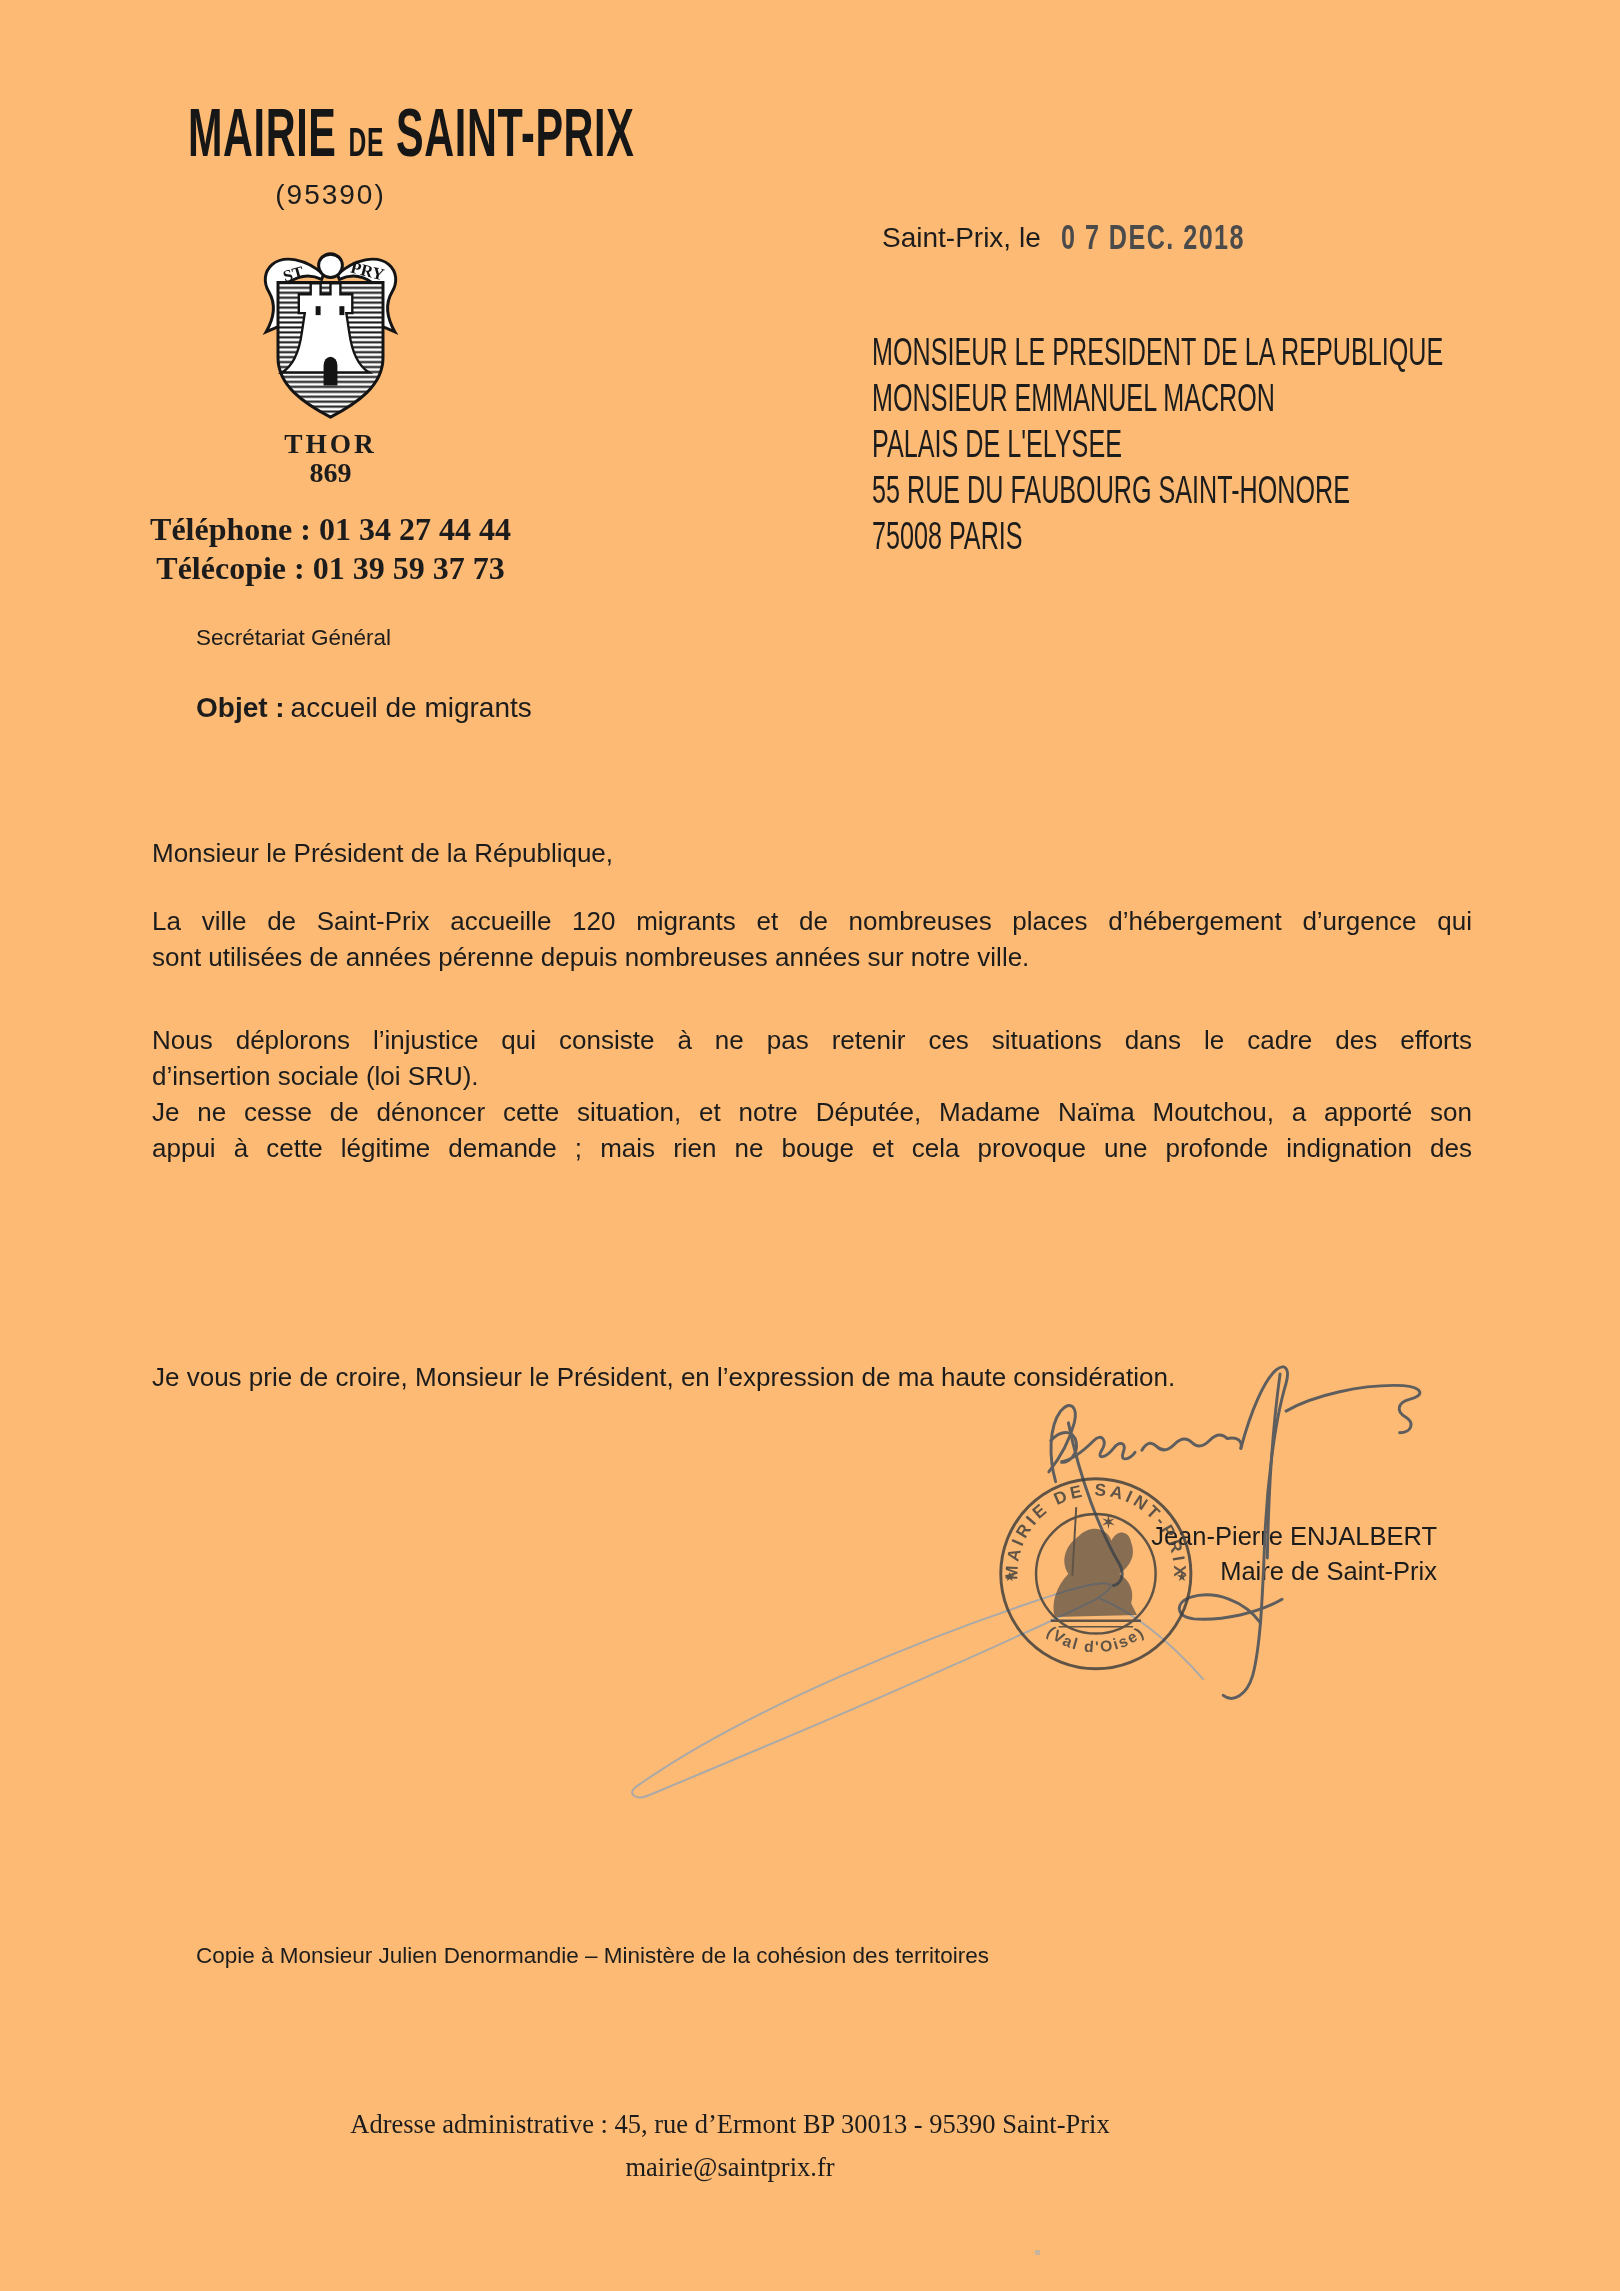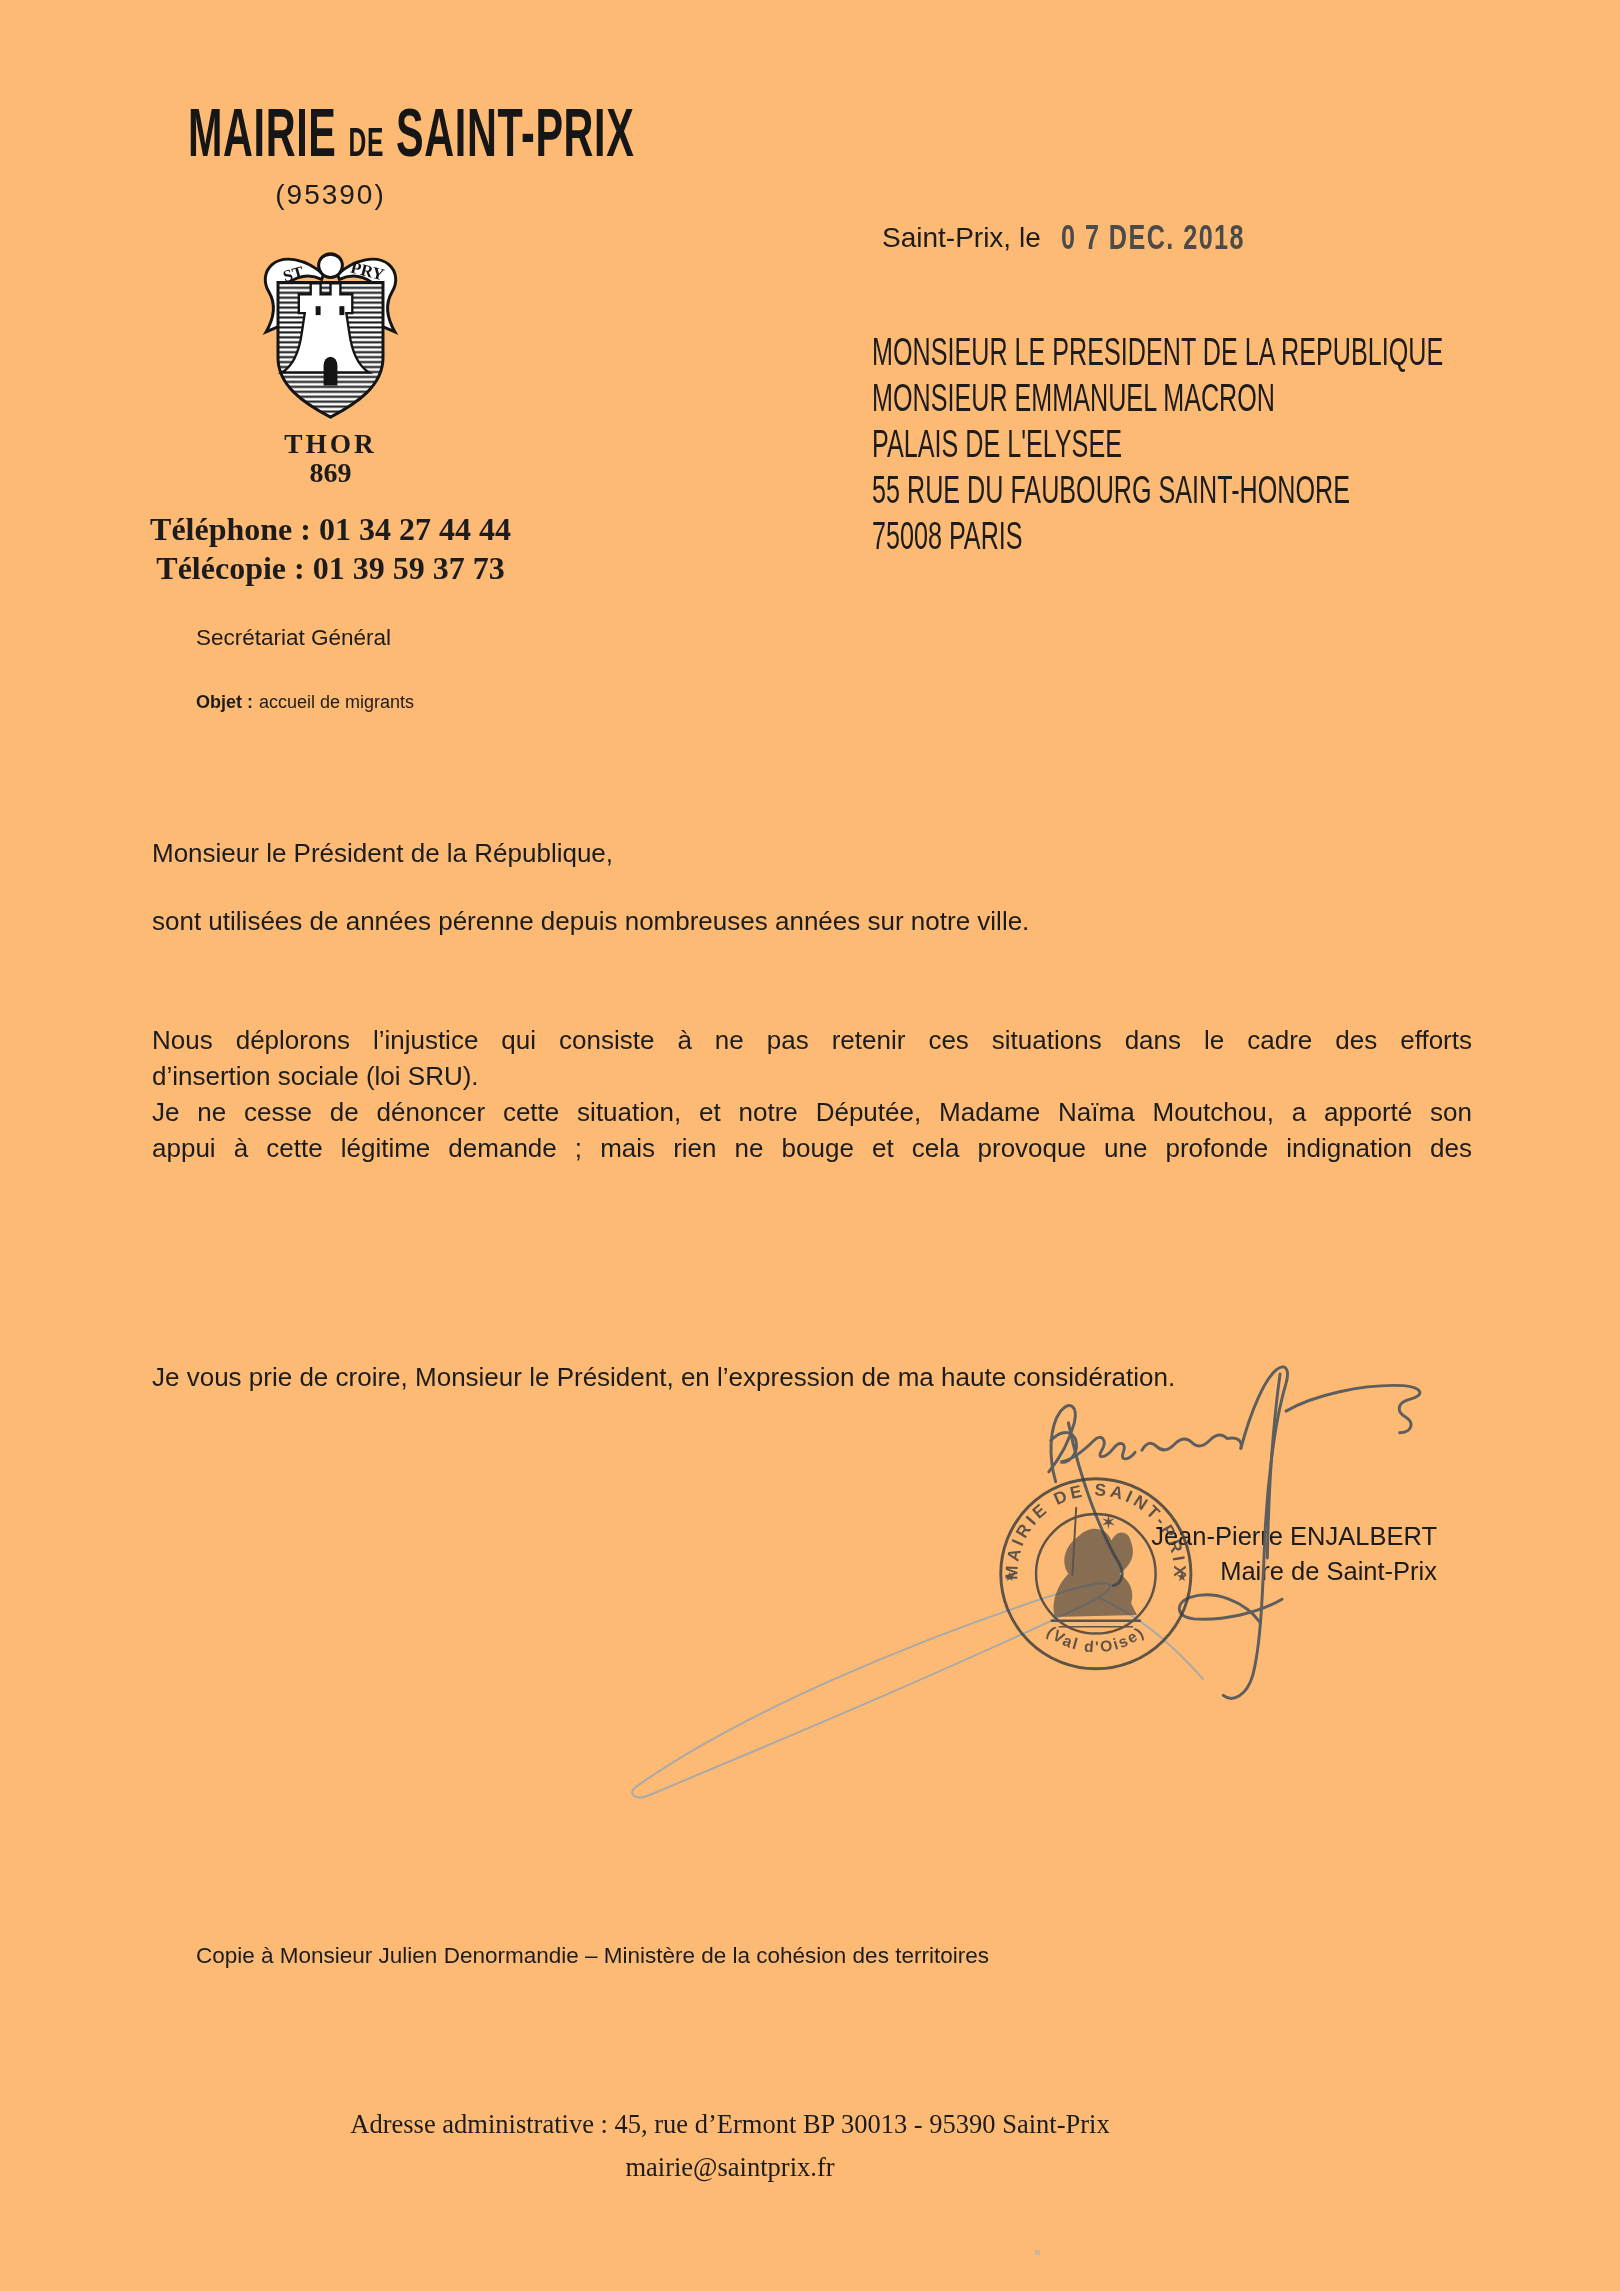--- a/index.html
+++ b/index.html
@@ -13,21 +13,21 @@
   .org-title{font-weight:bold;font-size:69px;line-height:1.0;white-space:nowrap;
     transform:scaleX(0.60);transform-origin:center top;letter-spacing:1px;color:#161616;}
   .org-title .de{font-size:41px;}
   .postal{font-size:28px;margin-top:11.8px;letter-spacing:2px;}
   .crest-svg{display:block;margin:9.8px auto 0;}
   .crest-name{font-family:"Liberation Serif",serif;font-weight:bold;font-size:27.4px;letter-spacing:2.9px;margin-top:0px;}
   .crest-year{font-family:"Liberation Serif",serif;font-weight:bold;font-size:28px;margin-top:-2.9px;}
   .phones{margin-top:21.6px;font-family:"Liberation Serif",serif;font-weight:bold;font-size:32px;line-height:39px;white-space:nowrap;}
   
   .dept{position:absolute;left:196px;top:625px;font-size:22.5px;}
-  .objet{position:absolute;left:196px;top:692px;font-size:18px;text-align:right;}
+  .objet{position:absolute;left:196px;top:692px;font-size:28px;text-align:right;}
   .objet .lbl{font-weight:bold;}
   .objet .txt{margin-left:5.9px;}
   
   .place{position:absolute;left:882px;top:222px;font-size:28px;}
   .datestamp{position:absolute;left:1061px;top:217px;font-size:35px;font-weight:600;
     color:#4b4b4b;transform:scaleX(0.72);transform-origin:left top;letter-spacing:2px;white-space:nowrap;}
   .recipient{position:absolute;left:872px;top:329px;font-size:39px;line-height:46px;
     transform:scaleX(0.645);transform-origin:left top;white-space:nowrap;}
   
   .bodyblock{position:absolute;left:152px;width:1320px;font-size:26px;line-height:36px;}
@@ -102,20 +102,21 @@
     <div>MONSIEUR LE PRESIDENT DE LA REPUBLIQUE</div>
     <div>MONSIEUR EMMANUEL MACRON</div>
     <div>PALAIS DE L'ELYSEE</div>
     <div>55 RUE DU FAUBOURG SAINT-HONORE</div>
     <div>75008  PARIS</div>
   </div>
 
   <div class="bodyblock salutation" style="position:absolute;">Monsieur le Président de la République,</div>
 
   <div class="bodyblock p1" style="position:absolute;">
+    <div class="jl">La ville de Saint-Prix accueille 120 migrants et de nombreuses places d’hébergement d’urgence qui</div>
     <div class="ll">sont utilisées de années pérenne depuis nombreuses années sur notre ville.</div>
   </div>
 
   <div class="bodyblock p2" style="position:absolute;">
     <div class="jl">Nous déplorons l’injustice qui consiste à ne pas retenir ces situations dans le cadre des efforts</div>
     <div class="ll">d’insertion sociale (loi SRU).</div>
     <div class="jl">Je ne cesse de dénoncer cette situation, et notre Députée, Madame Naïma Moutchou, a apporté son</div>
     <div class="jl">appui à cette légitime demande ; mais rien ne bouge et cela provoque une profonde indignation des</div>
   </div>
 

